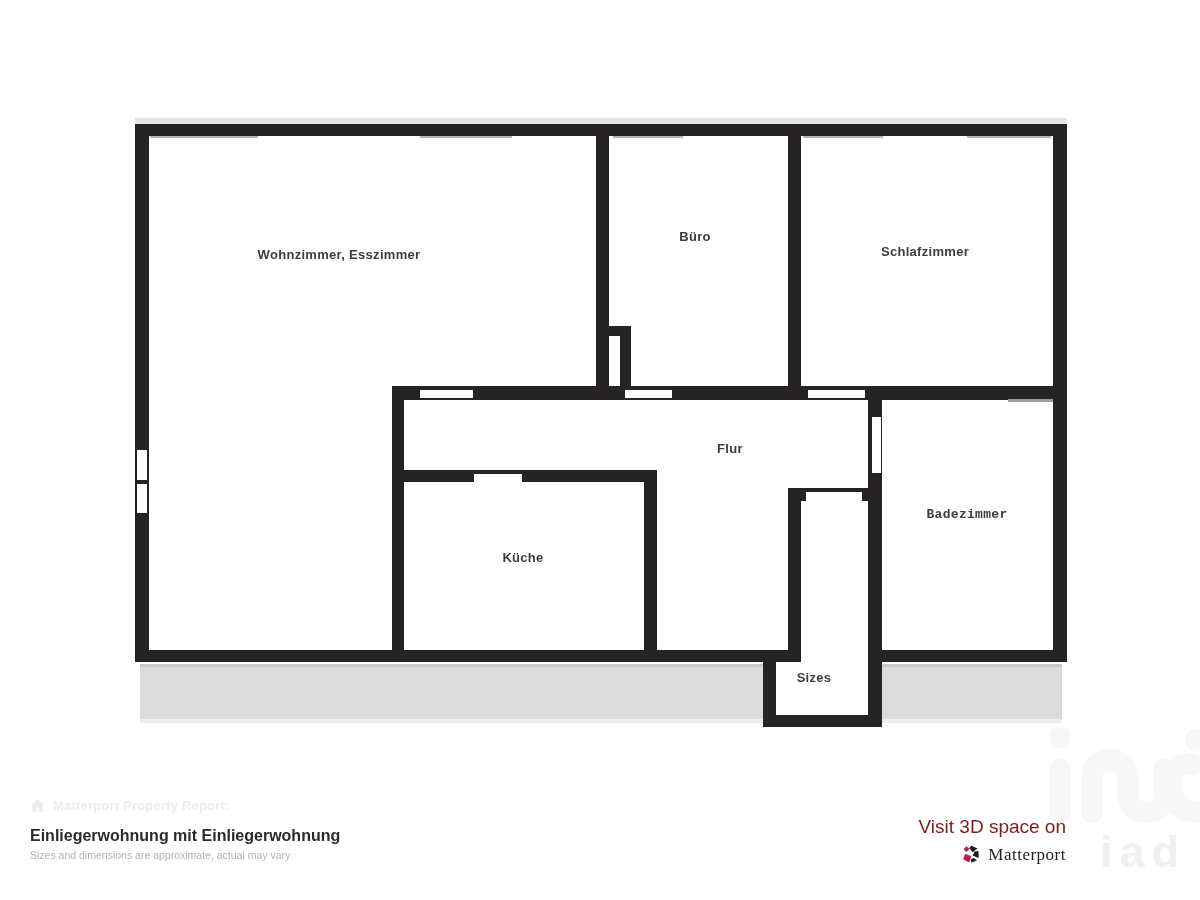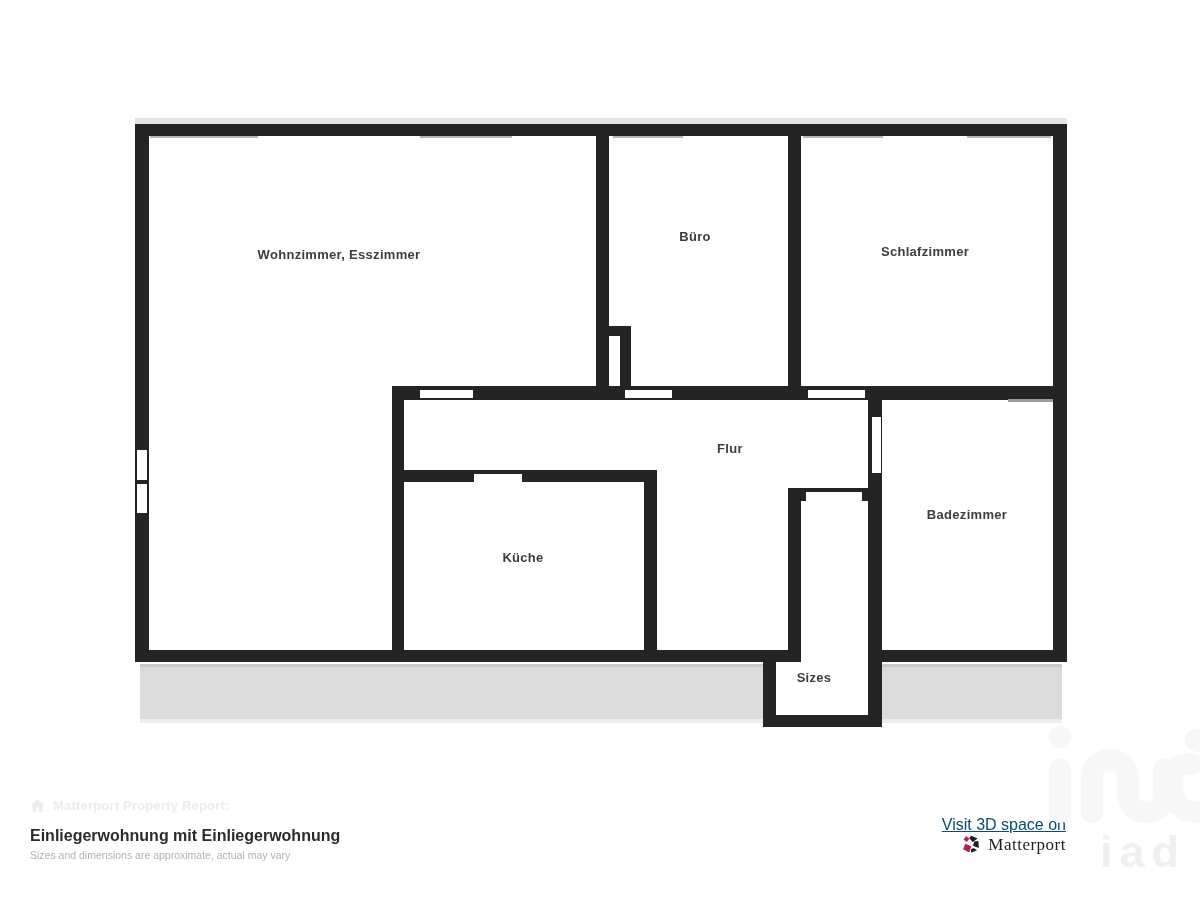--- a/index.html
+++ b/index.html
@@ -13,22 +13,22 @@
     position:absolute;transform:translate(-50%,-50%);
     font-size:13px;font-weight:600;letter-spacing:.3px;color:#3d3d3d;white-space:nowrap;
   }
   .footer-left{position:absolute;left:30px;top:797px;}
   .report-row{display:flex;align-items:center;gap:8px;height:17px;}
   .report-row span{font-size:13px;font-weight:700;color:#ececec;letter-spacing:.2px;}
   .report-title{margin-top:13px;font-size:16px;font-weight:700;color:#2b2b2b;}
   .report-subtitle{margin-top:7px;font-size:13.5px;font-weight:700;color:#333333;}
   .report-disclaimer{margin-top:4px;font-size:10.5px;font-weight:400;color:#b3b3b3;}
   .footer-right{position:absolute;right:134px;top:816px;text-align:right;}
-  .visit-label{font-size:16px;color:#0c4a6e;text-decoration:underline;}
-  .brand-row{display:flex;align-items:center;justify-content:flex-end;gap:7px;cursor:pointer;}
+  .visit-label{font-size:19px;color:#7f1d1d;}
+  .brand-row{margin-top:6px;display:flex;align-items:center;justify-content:flex-end;gap:7px;cursor:pointer;}
   .brand-row span{
     font-family:"Liberation Serif",serif;font-size:17px;font-weight:500;
     color:#1f1f1f;letter-spacing:.5px;
   }
   .watermark-mark{position:absolute;left:1046px;top:726px;}
   .watermark-text{
     position:absolute;left:1100px;top:826px;
     font-size:45px;font-weight:700;letter-spacing:7px;color:#f0f0f0;
   }
 </style>
@@ -71,21 +71,21 @@
     <div class="rect" style="left: 420px; top: 136px; width: 92px; height: 2px; background: rgb(181, 181, 181);"></div>
     <div class="rect" style="left: 613px; top: 136px; width: 70px; height: 2px; background: rgb(181, 181, 181);"></div>
     <div class="rect" style="left: 803px; top: 136px; width: 80px; height: 2px; background: rgb(181, 181, 181);"></div>
     <div class="rect" style="left: 967px; top: 136px; width: 84px; height: 2px; background: rgb(181, 181, 181);"></div>
     <div class="rect" style="left: 1008px; top: 399px; width: 45px; height: 3px; background: rgb(156, 156, 156);"></div>
     <div class="room-label" style="left: 339px; top: 254px;">Wohnzimmer, Esszimmer</div>
     <div class="room-label" style="left: 695px; top: 236px;">Büro</div>
     <div class="room-label" style="left: 925px; top: 251px;">Schlafzimmer</div>
     <div class="room-label" style="left: 730px; top: 448px;">Flur</div>
     <div class="room-label" style="left: 523px; top: 557px;">Küche</div>
-    <div class="room-label" style="left: 967px; top: 514px;">Badezimmer</div>
+    <div class="room-label" style="left: 967px; top: 514px; font-family: Liberation Mono, monospace;">Badezimmer</div>
     <div class="room-label" style="left: 814px; top: 677px;">Sizes</div>
   </div>
 
 <div class="footer-left">
   <div class="report-row">
     <svg width="15" height="15" viewBox="0 0 24 24">
       <path fill="#ececec" d="M12 2 L23 11 L20 11 L20 22 L14 22 L14 15 L10 15 L10 22 L4 22 L4 11 L1 11 Z"></path>
     </svg>
     <span>Matterport Property Report:</span>
   </div>

